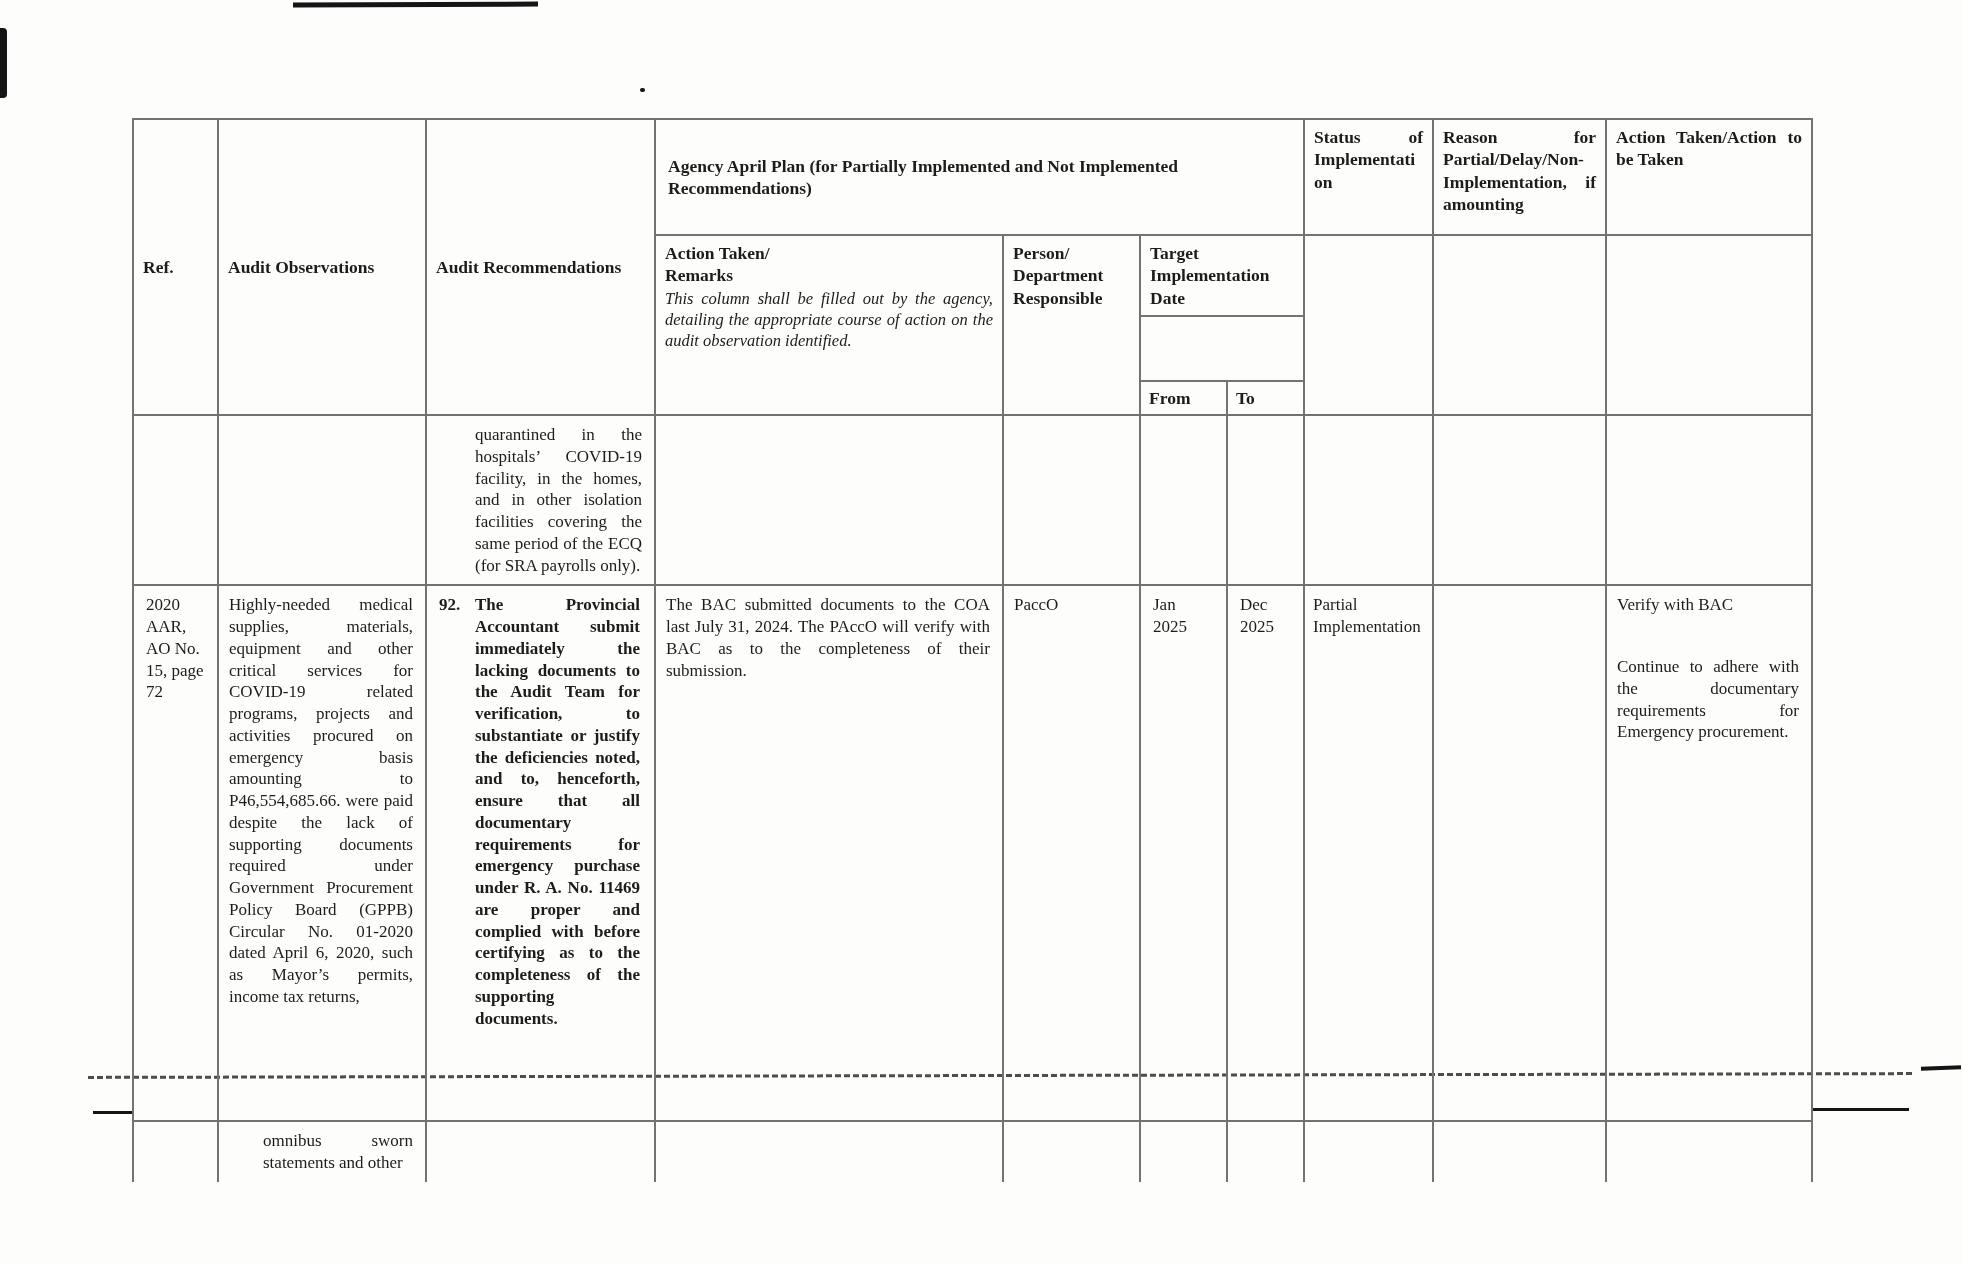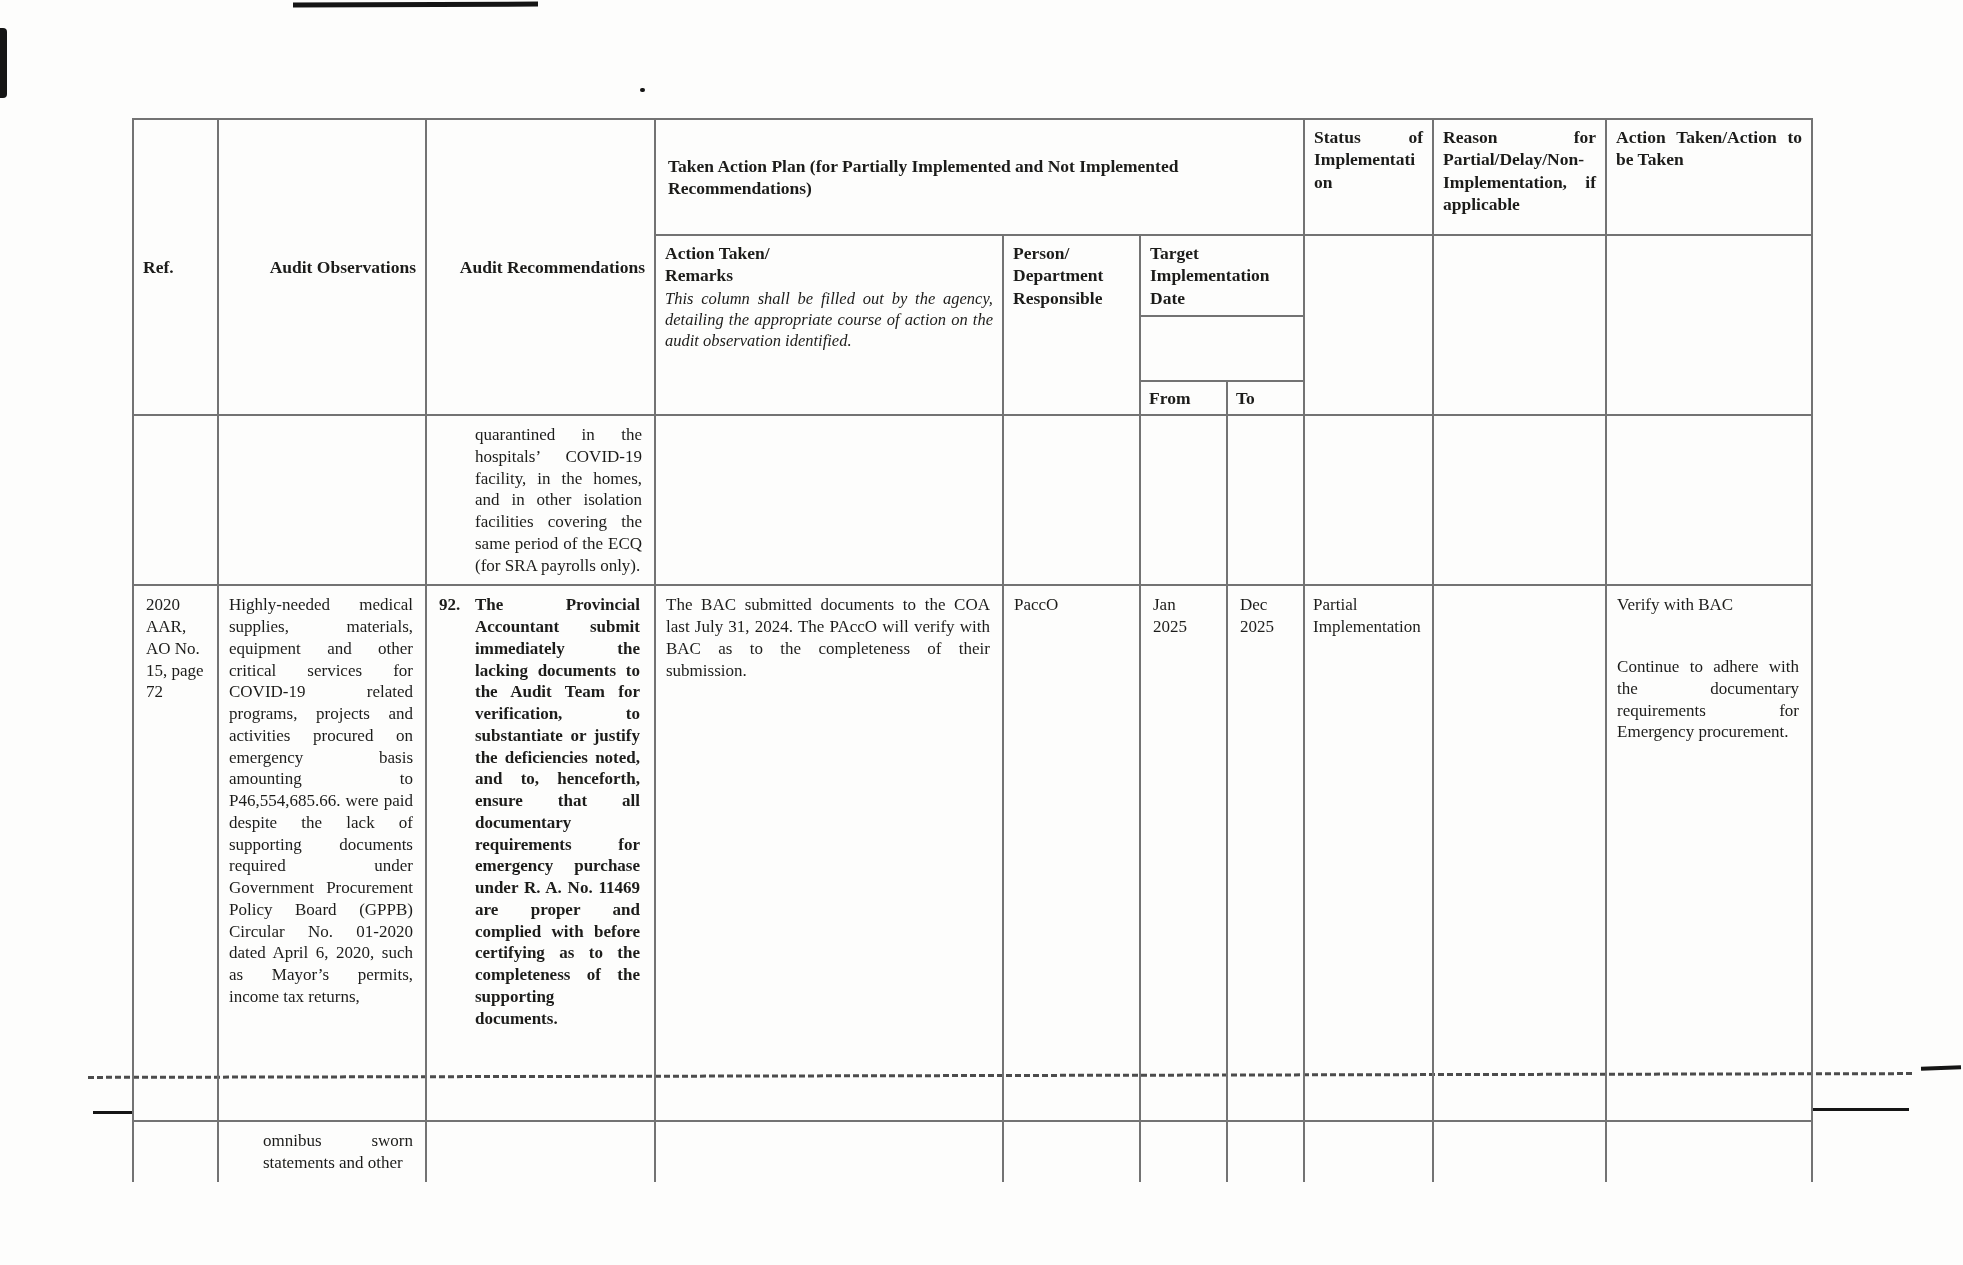--- a/index.html
+++ b/index.html
@@ -36,21 +36,21 @@
   .aom td{padding:8px 12px 8px 10px;}
   tr.h1{height:116px;}
   tr.h2a{height:59px;}
   tr.h2b{height:65px;}
   tr.h3{height:34px;}
   tr.b1{height:154px;}
   tr.b2{height:536px;}
   tr.b3{height:52px;}
   tr.b3 td{border-bottom:none;padding-left:44px;}
   th.mid{vertical-align:middle;}
-  th.center{text-align:right;}
+  th.center{text-align:left;}
   th.agency{vertical-align:middle;padding:8px 12px;}
   th.just{text-align:justify;}
   td.gapcell{border:none;}
   td.spacer{}
   th.ap-head .note{font-weight:normal;font-style:italic;text-align:justify;font-size:16.5px;margin-top:1px;}
   th.target{vertical-align:top;}
   th.fromto{padding:4px 8px;vertical-align:middle;}
   td.just-t{text-align:justify;}
   td.ref-cell{padding:8px 8px 8px 12px;}
   td.rec-cont{padding-left:48px;text-align:justify;}
@@ -86,23 +86,23 @@
         <col style="width:129px">
         <col style="width:173px">
       <col style="width:206px">
     </colgroup>
 
     <tbody>
         <tr class="h1">
       <th class="mid" rowspan="4">Ref.</th>
       <th class="mid center" rowspan="4">Audit Observations</th>
       <th class="mid center" rowspan="4">Audit Recommendations</th>
-      <th class="agency" colspan="4">Taken Action Plan (for Partially Implemented and Not Implemented Recommendations)</th>
+      <th class="agency" colspan="4">Agency April Plan (for Partially Implemented and Not Implemented Recommendations)</th>
       <th class="just">Status of Implementation</th>
-      <th class="just">Reason for Partial/Delay/Non-Implementation, if applicable</th>
+      <th class="just">Reason for Partial/Delay/Non-Implementation, if amounting</th>
       <th class="just">Action Taken/Action to be Taken</th>
     </tr>
 
     <tr class="h2a">
       <th class="ap-head" rowspan="3">
         <div>Action Taken/</div>
         <div>Remarks</div>
         <div class="note">This column shall be filled out by the agency, detailing the appropriate course of action on the audit observation identified.</div>
       </th>
       <th rowspan="3">Person/ Department Responsible</th>

